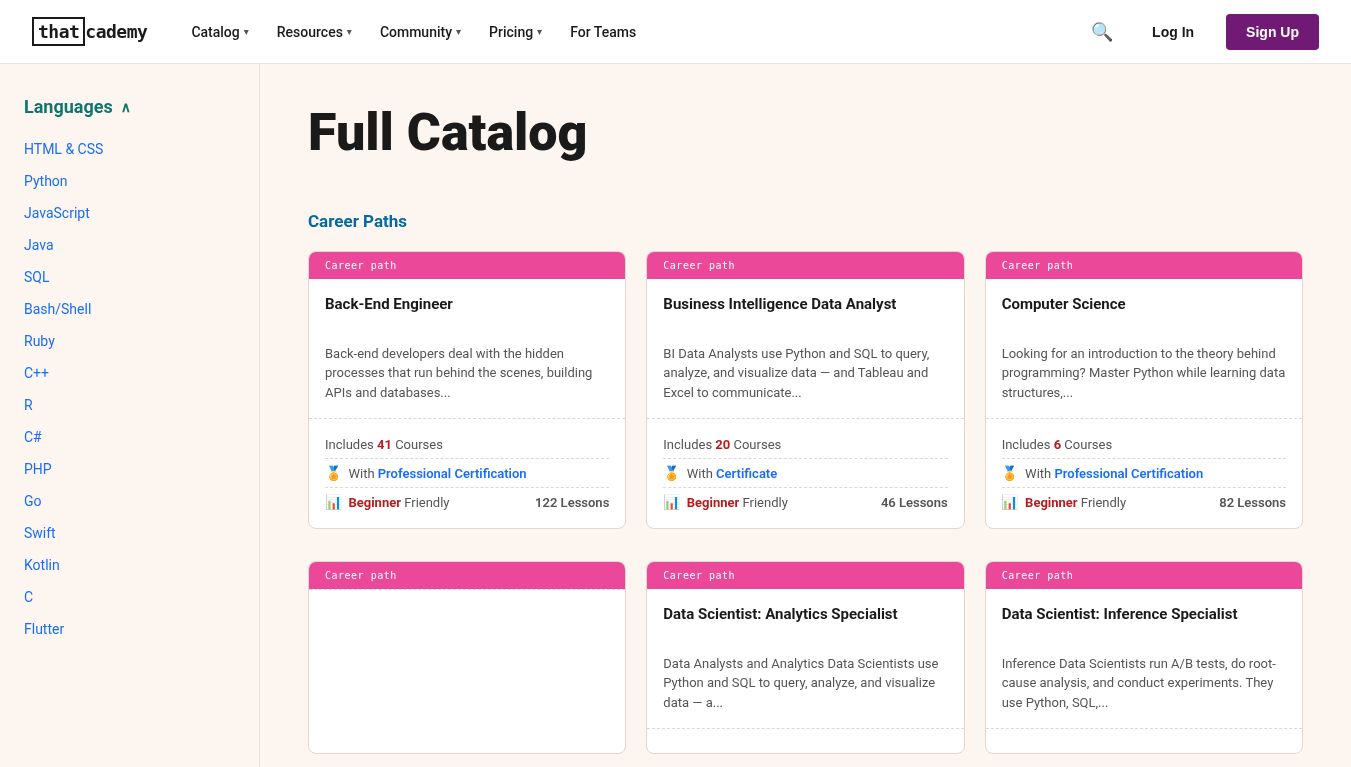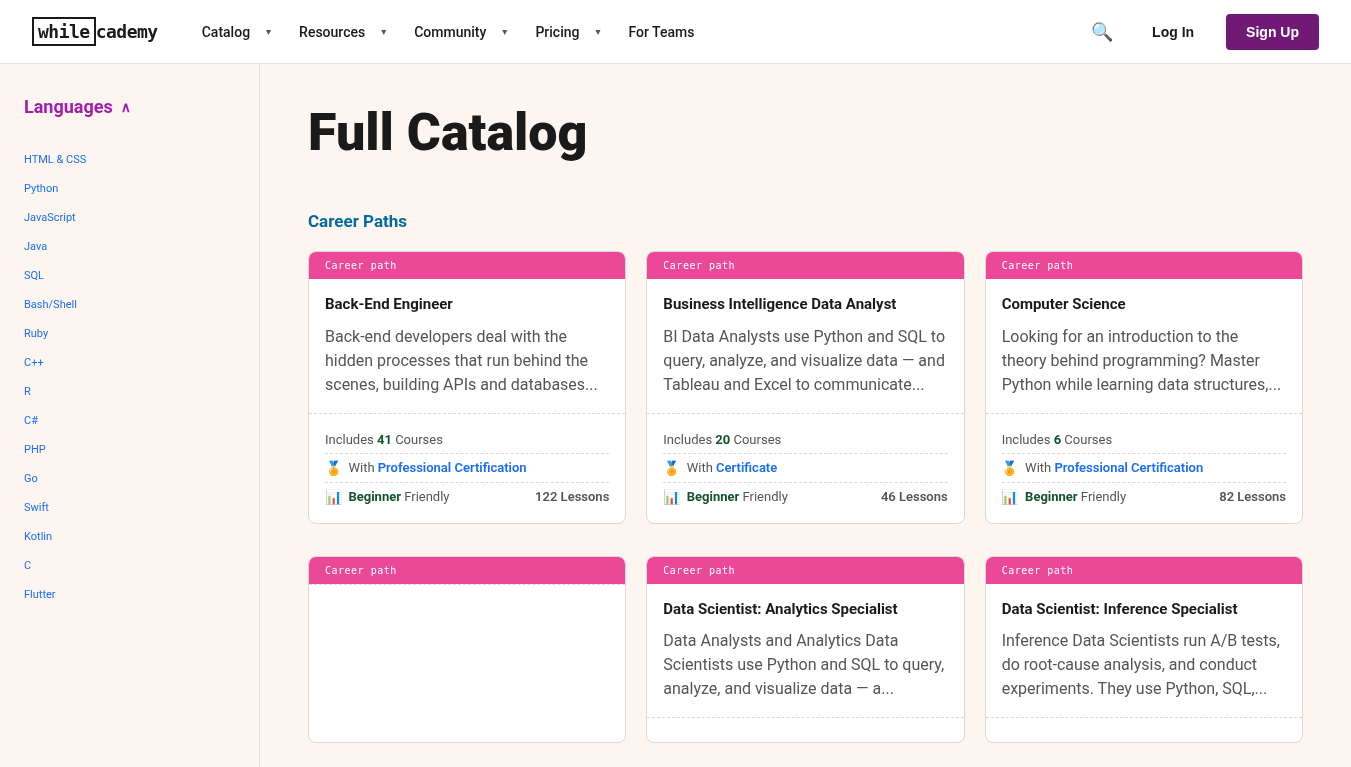--- a/index.html
+++ b/index.html
@@ -40,21 +40,21 @@
     .logo-academy { font-family: monospace; }
     .nav {
       display: flex;
       align-items: center;
       gap: 4px;
       flex: 1;
     }
     .nav-item {
       display: flex;
       align-items: center;
-      gap: 16px;
+      gap: 4px;
       padding: 8px 12px;
       cursor: pointer;
       font-size: 14px;
       font-weight: 500;
       color: #1a1a1a;
       border-radius: 4px;
       user-select: none;
     }
     .nav-chevron {
       font-size: 10px;
@@ -106,28 +106,28 @@
       padding: 32px 24px;
       background: #fdf6f0;
       border-right: 1px solid #e8e0d8;
     }
     .sidebar-section-title {
       display: flex;
       align-items: center;
       gap: 8px;
       font-size: 18px;
       font-weight: 700;
-      margin-bottom: 28px;
-      color: #a21caf;
+      margin-bottom: 16px;
+      color: #0f766e;
     }
     .sidebar-chevron { font-size: 14px; }
     .sidebar-link {
       display: block;
       padding: 8px 0;
-      font-size: 11px;
+      font-size: 14px;
       color: #1a6ef5;
       text-decoration: none;
       cursor: pointer;
     }
 
     
     .main-content {
       flex: 1;
       padding: 40px 48px;
       overflow-y: auto;
@@ -178,52 +178,53 @@
       flex-direction: column;
     }
     .card-title {
       font-size: 15px;
       font-weight: 700;
       color: #1a1a1a;
       margin-bottom: 10px;
       line-height: 1.3;
     }
     .card-desc {
-      font-size: 16px;
+      font-size: 13px;
       color: #555;
       line-height: 1.5;
       flex: 1;
+      margin-top: 19px;
     }
     .card-footer {
       padding: 12px 16px;
       border-top: 1px dashed #e0d8d0;
     }
     .card-meta-row {
       display: flex;
       align-items: center;
       gap: 6px;
       padding: 6px 0;
       font-size: 13px;
       color: #555;
       border-bottom: 1px dashed #e0d8d0;
     }
     .card-meta-row:last-child { border-bottom: none; }
-    .card-meta-row strong { color: #14532d; font-weight: 700; }
+    .card-meta-row strong { color: #b91c1c; font-weight: 700; }
     .card-meta-row .highlight { color: #1a6ef5; font-weight: 600; }
     .meta-icon { font-size: 14px; color: #666; }
     .meta-spacer { flex: 1; }
     .lessons-count { font-weight: 600; color: #555; } 
   </style>
 </head>
 <body>
 
 <header class="header">
   <div class="logo">
     <span class="logo-text">
-      <span class="logo-code">while</span><span class="logo-academy">cademy</span>
+      <span class="logo-code">that</span><span class="logo-academy">cademy</span>
     </span>
   </div>
   <nav class="nav">
     <div class="nav-item">
       <span>Catalog</span>
       <span class="nav-chevron">▾</span>
     </div>
     <div class="nav-item">
       <span>Resources</span>
       <span class="nav-chevron">▾</span>

